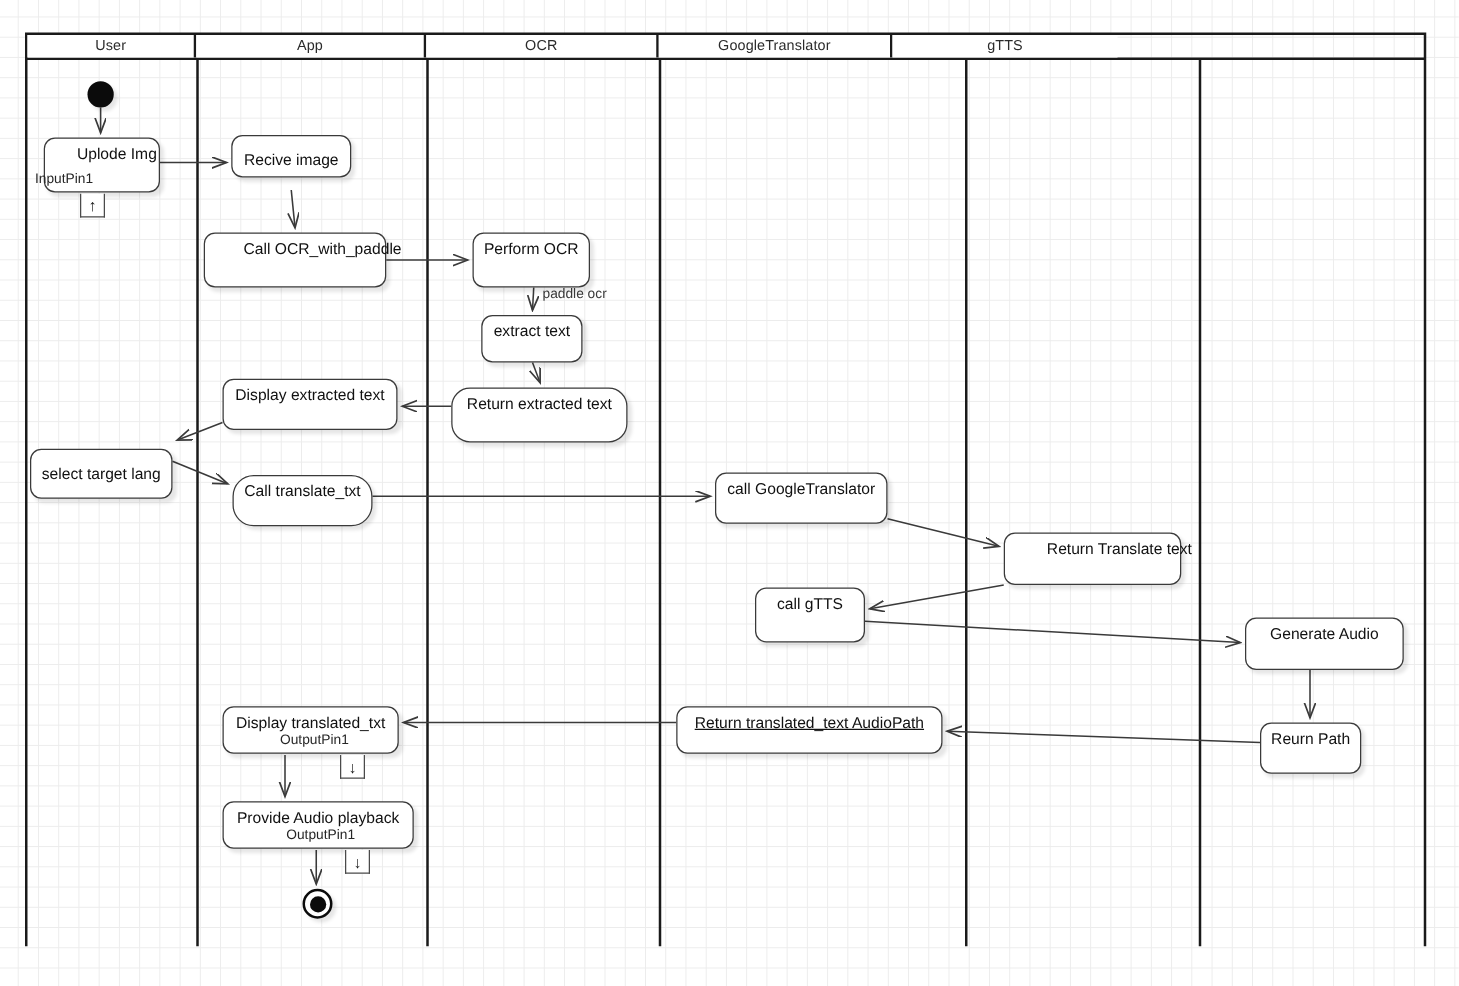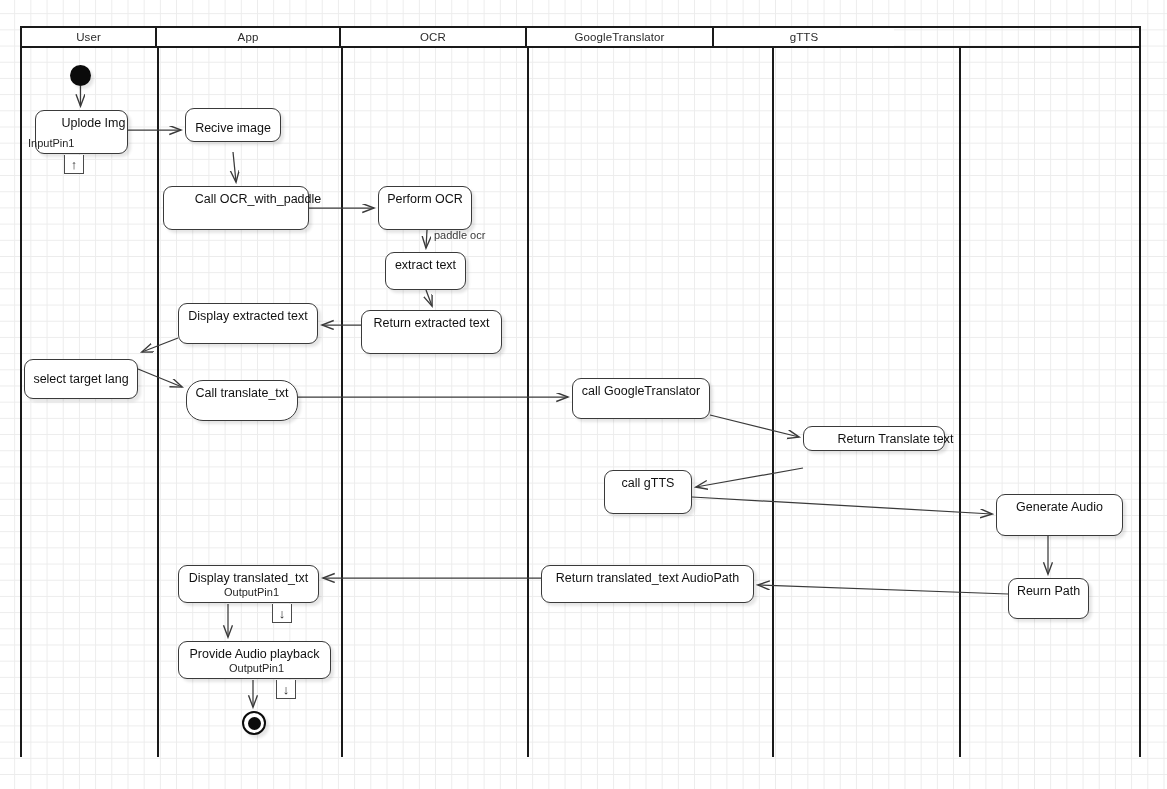--- a/index.html
+++ b/index.html
@@ -280,57 +280,57 @@
 </div>
 
 <div class="node" style="left:378px; top:186px; width:94px; height:44px;">
   <span>Perform OCR</span>
 </div>
 
 <div class="node" style="left:385px; top:252px; width:81px; height:38px;">
   <span>extract text</span>
 </div>
 
-<div class="node" style="left:361px; top:310px; width:141px; height:44px;">
+<div class="node" style="left:361px; top:310px; width:141px; height:44px;border-radius:15px;">
   <span>Return extracted text</span>
 </div>
 
 <div class="node" style="left:178px; top:303px; width:140px; height:41px;">
   <span>Display extracted text</span>
 </div>
 
 <div class="node centered" style="left:24px; top:333px; width:114px; height:40px;margin-top:26px;">
   <span>select target lang</span>
 </div>
 
 <div class="node" style="left:186px; top:380px; width:112px; height:41px;border-radius:17px;">
   <span>Call translate_txt</span>
 </div>
 
 <div class="node" style="left:572px; top:378px; width:138px; height:41px;">
   <span>call GoogleTranslator</span>
 </div>
 
-<div class="node" style="left:803px; top:426px; width:142px; height:25px;padding-left:43px;">
+<div class="node" style="left:803px; top:426px; width:142px; height:42px;padding-left:43px;">
   <span>Return Translate text</span>
 </div>
 
 <div class="node" style="left:604px; top:470px; width:88px; height:44px;">
   <span>call gTTS</span>
 </div>
 
 <div class="node" style="left:996px; top:494px; width:127px; height:42px;">
   <span>Generate Audio</span>
 </div>
 
 <div class="node" style="left:1008px; top:578px; width:81px; height:41px;">
   <span>Reurn Path</span>
 </div>
 
-<div class="node" style="left:541px; top:565px; width:213px; height:38px;">
+<div class="node" style="left:541px; top:565px; width:213px; height:38px;text-decoration:underline;">
   <span>Return translated_text AudioPath</span>
 </div>
 
 <div class="node" style="left:178px; top:565px; width:141px; height:38px;">
   <span>Display translated_txt</span>
   <span class="pin-label" style="left:45px; top:20px;">OutputPin1</span>
   <span class="pin-box" style="left:93px; top:38px;">
     <span>↓</span>
   </span>
 </div>

